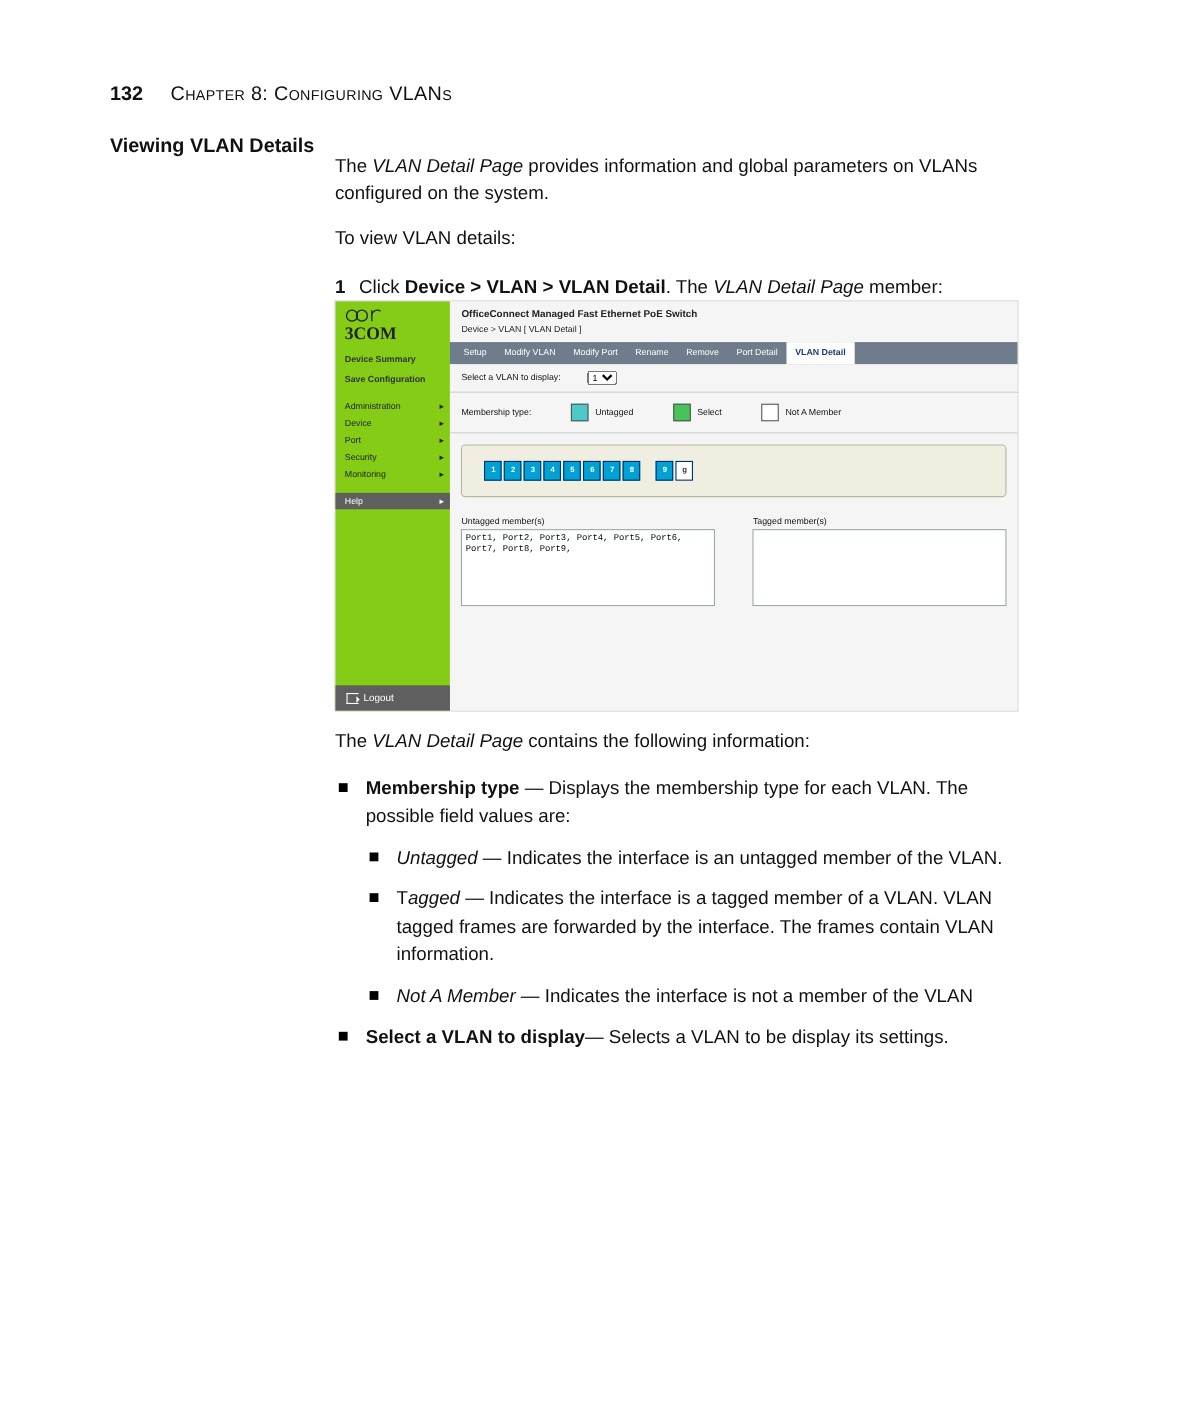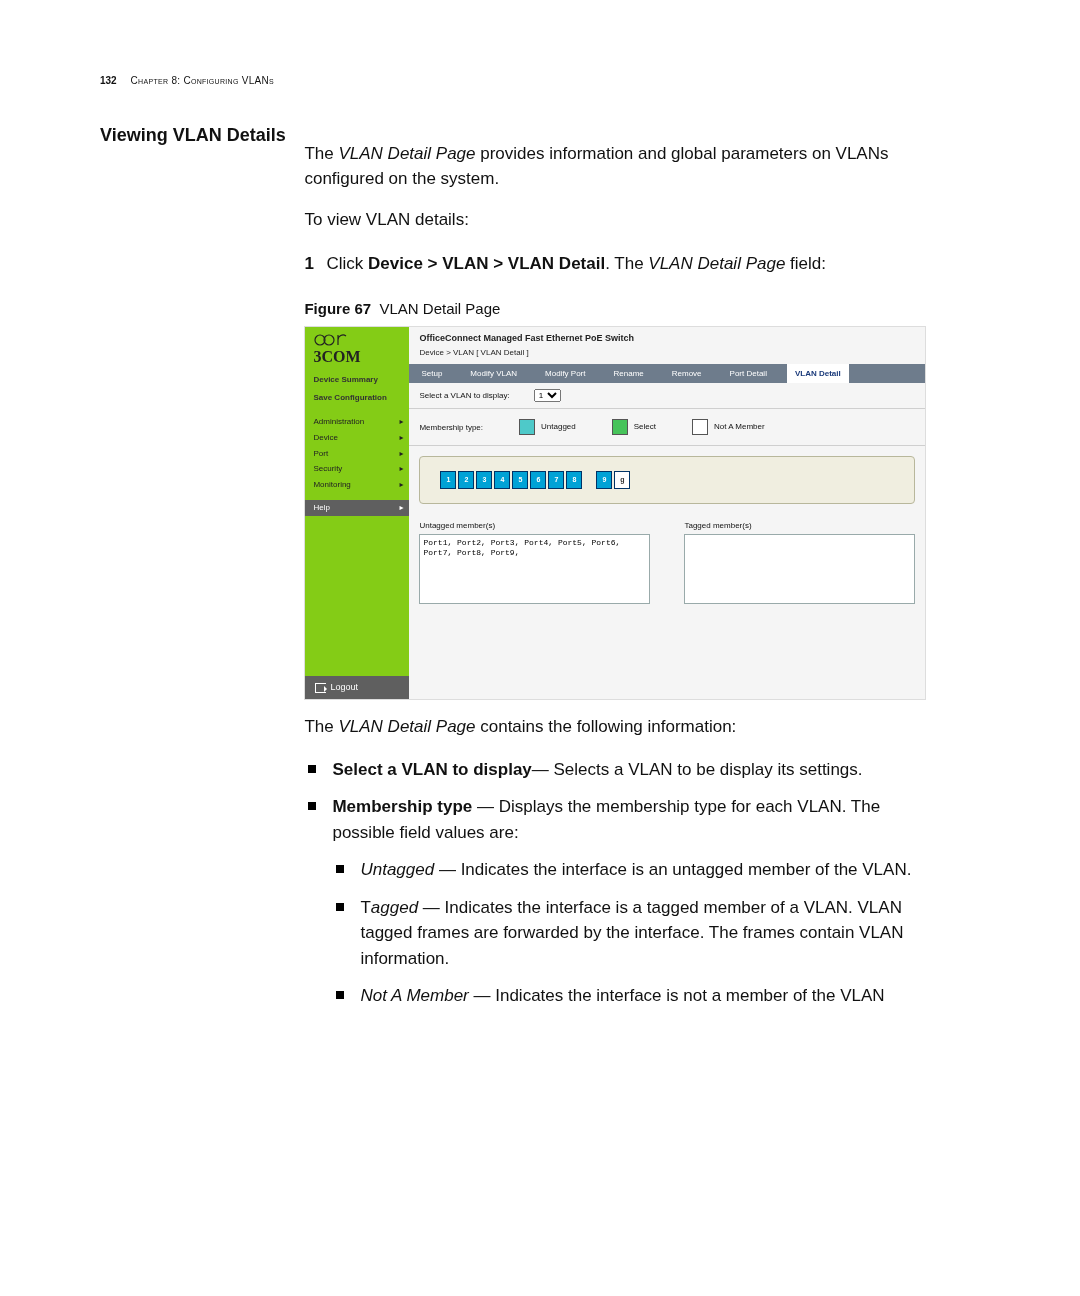--- a/index.html
+++ b/index.html
@@ -1,17 +1,17 @@
 <!DOCTYPE html>
 <html><head>
 <meta charset="utf-8">
 <style>
   html,body{margin:0;padding:0;background:#fff;font-family:Arial,Helvetica,sans-serif;color:#111}
   .page{width:1080px;margin:0 auto;padding:75px 100px 60px 100px;box-sizing:border-box}
-  .running-head{font-size:10px;margin-bottom:39px}
+  .running-head{font-size:18px;margin-bottom:26px}
   .running-head .pg{font-weight:bold}
   .running-head .chap{font-variant:small-caps;letter-spacing:0.3px}
   .sec-head{font-weight:bold;font-size:18px;display:inline-block;width:200px;vertical-align:top}
   .sec-body{display:inline-block;width:620px;vertical-align:top;font-size:17px;line-height:1.45}
   .sec-body i{font-style:italic}
   .blk{}
   ol.steps{list-style:none;padding:0;margin:18px 0 0 0}
   ol.steps li{padding-left:22px;position:relative;font-size:17px;line-height:1.5}
   ol.steps li::before{content:attr(data-num);position:absolute;left:0;font-weight:bold}
   .fig-cap{font-size:15px;margin:22px 0 6px 0}
@@ -25,21 +25,21 @@
   .side-menu{margin-top:8px}
   .side-item{display:flex;justify-content:space-between;align-items:flex-start;padding:2px 6px 2px 8px;color:#222;font-size:8px}
   .side-item.dark{background:#5f5f5f;color:#fff;margin-top:8px}
   .caret{font-size:8px}
   .logout{margin-top:auto;color:#fff;background:#5f5f5f;padding:5px 10px;font-size:9px}
   .logout-icon{display:inline-block;width:10px;height:8px;border:1px solid #fff;border-right:none;margin-right:4px;vertical-align:middle;position:relative}
   .logout-icon::after{content:"";position:absolute;right:-4px;top:2px;border:3px solid transparent;border-left-color:#fff}
   .shot-main{flex:1;display:flex;flex-direction:column}
   .shot-titlebar{padding:5px 10px;font-weight:bold;color:#222;font-size:9px}
   .crumb{font-weight:normal;font-size:8px;margin-top:2px}
-  .tabbar{background:#6e7c8c;display:flex;gap:12px;padding:0 4px}
+  .tabbar{background:#6e7c8c;display:flex;gap:0;padding:0 4px}
   .tab{padding:4px 8px;color:#fff;font-size:8px}
   .tab.active{background:#fff;color:#1a3a7a;font-weight:bold}
   .panel-a{padding:6px 10px;border-bottom:1px solid #cfcfcf;display:flex;align-items:center;gap:24px}
   .panel-a select{font-size:8px}
   .panel-b{padding:10px;display:flex;align-items:center;gap:36px;border-bottom:1px solid #cfcfcf}
   .sw{width:14px;height:14px;display:inline-block;border:1px solid #555;margin-right:6px;vertical-align:middle}
   .sw.cyan{background:#4ec9c9}
   .sw.green{background:#46c35a}
   .sw.none{background:#fff}
   .panel-c{padding:10px}
@@ -74,27 +74,24 @@
   <div>
     <span class="sec-head">Viewing VLAN Details</span>
     <div class="sec-body">
       <p>
         <span>The </span><i>VLAN Detail Page</i><span> provides information and global parameters on VLANs configured on the system.</span>
       </p>
       <p class="blk">To view VLAN details:</p>
 
       <ol class="steps">
         <li data-num="1">
-          <span>Click </span><b>Device &gt; VLAN &gt; VLAN Detail</b><span>. The </span><i>VLAN Detail Page</i><span> field:</span>
+          <span>Click </span><b>Device &gt; VLAN &gt; VLAN Detail</b><span>. The </span><i>VLAN Detail Page</i><span> member:</span>
         </li>
       </ol>
 
-      <div class="fig-cap">
-        <b>Figure 67</b>&nbsp;&nbsp;<span>VLAN Detail Page</span>
-      </div>
 
       
       <div class="shot">
         <div class="shot-side">
           <div class="brand">
             <svg width="34" height="14" viewBox="0 0 34 14">
                 <circle cx="7" cy="7" r="5" fill="none" stroke="#222" stroke-width="1.2"></circle>
                 <circle cx="16" cy="7" r="5" fill="none" stroke="#222" stroke-width="1.2"></circle>
                 <path d="M25 2 v10 M25 7 a5 5 0 0 1 8 -4" fill="none" stroke="#222" stroke-width="1.2"></path>
               </svg>
@@ -185,28 +182,28 @@
           </div>
         </div>
       </div>
 
       <p class="intro2">
         <span>The </span><i>VLAN Detail Page</i><span> contains the following information:</span>
       </p>
 
       <ul class="sq">
         <li>
-          <b>Select a VLAN to display</b><span>— Selects a VLAN to be display its settings.</span>
-        </li>
-        <li>
           <b>Membership type</b><span> — Displays the membership type for each VLAN. The possible field values are:</span>
           <ul class="sq">
             <li><i>Untagged</i><span> — Indicates the interface is an untagged member of the VLAN.</span></li>
             <li>T<i style="font-style:italic">agged</i><span> — Indicates the interface is a tagged member of a VLAN. VLAN tagged frames are forwarded by the interface. The frames contain VLAN information.</span></li>
             <li><i>Not A Member</i><span> — Indicates the interface is not a member of the VLAN</span></li>
           </ul>
         </li>
+        <li>
+          <b>Select a VLAN to display</b><span>— Selects a VLAN to be display its settings.</span>
+        </li>
       </ul>
 
     </div>
   </div>
 
 </div>
 
 </body></html>

